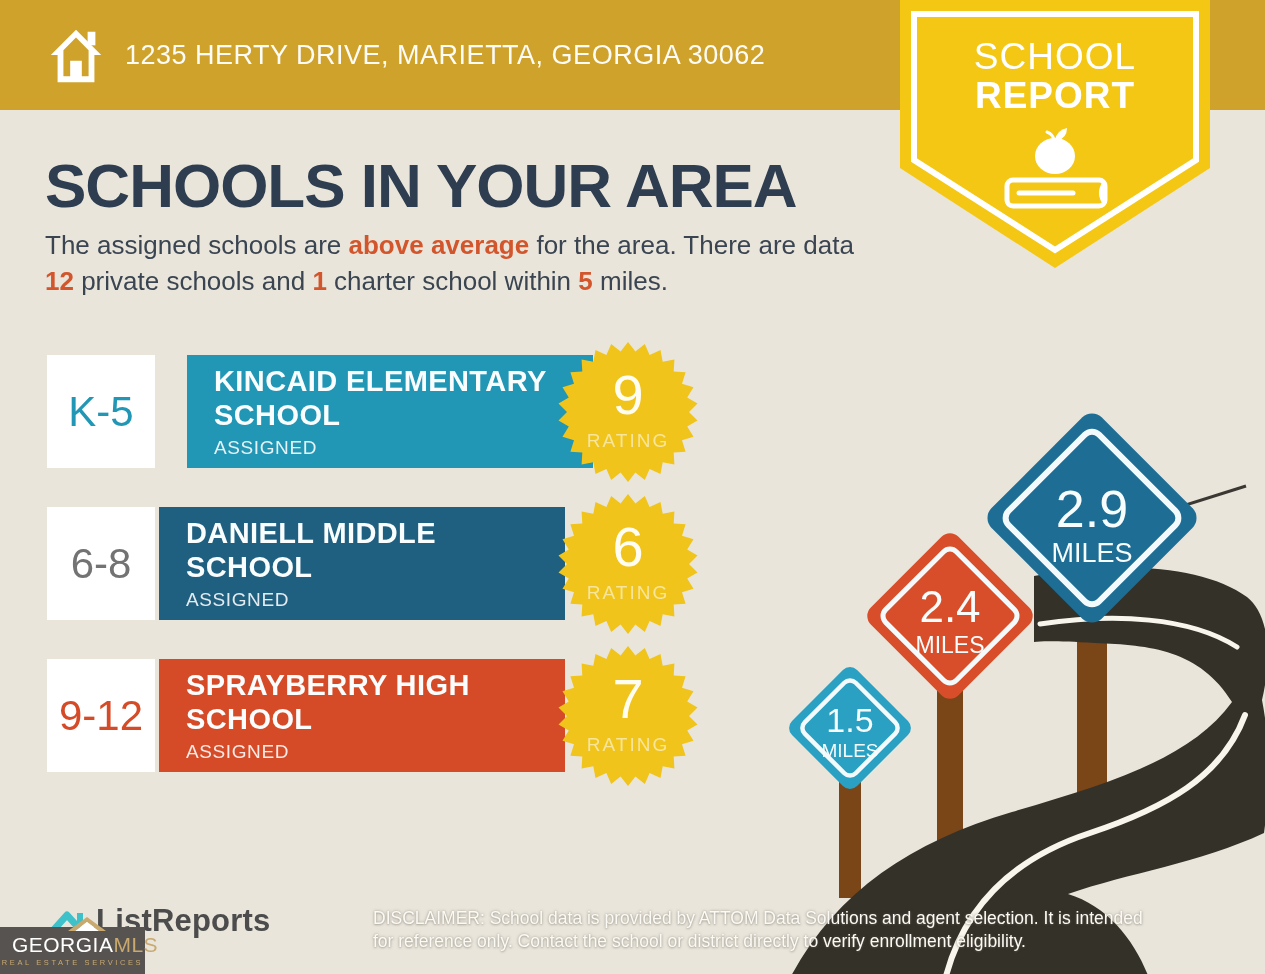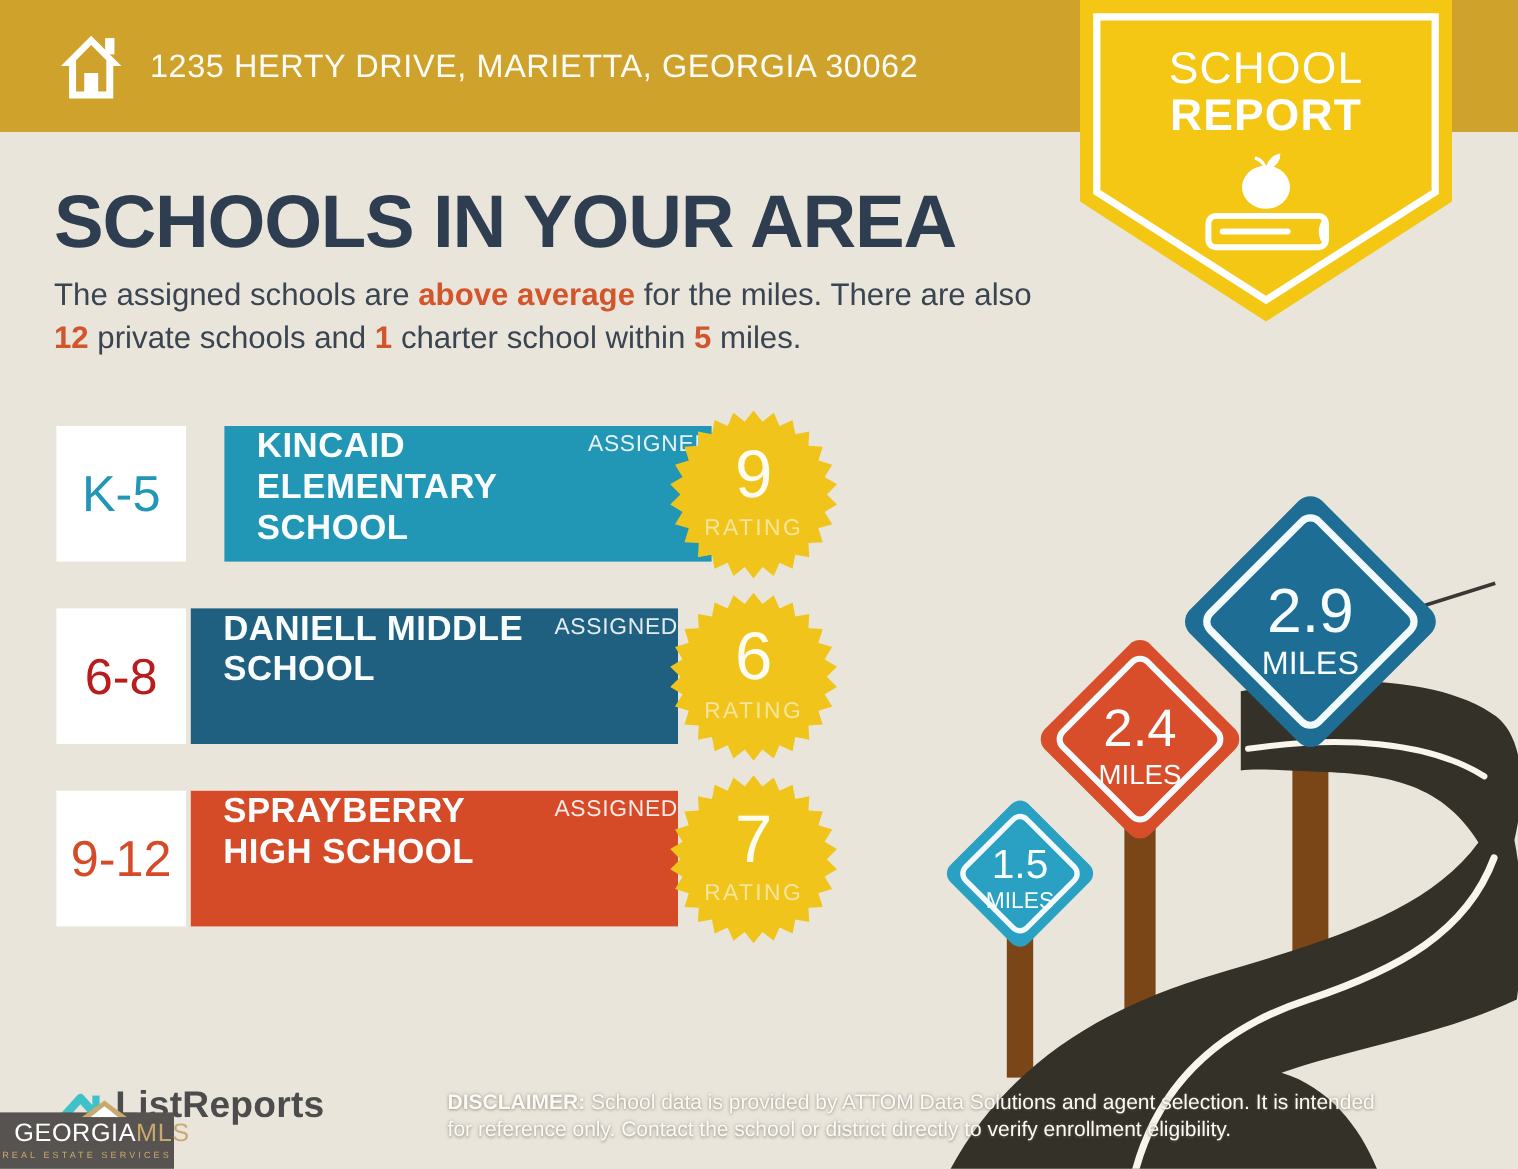--- a/index.html
+++ b/index.html
@@ -25,21 +25,21 @@
   .badge-icon{margin-top:6px;}
   
   .title{position:absolute;left:45px;top:150px;width:860px;font-size:62px;font-weight:700;letter-spacing:-1px;color:var(--title-navy,#2E3D4F);z-index:2;}
   .subtitle{position:absolute;left:45px;top:228px;width:840px;font-size:26px;line-height:1.38;color:var(--body-text,#3A4551);z-index:2;}
   .subtitle .em{font-weight:700;color:var(--accent-orange,#D2552B);}
   
   .card{position:absolute;left:47px;height:113px;display:flex;z-index:2;}
   .card-1{top:355px;gap:28px;} .card-2{top:507px;} .card-3{top:659px;}
   .grade-box{width:108px;background:#FFFFFF;display:flex;align-items:center;justify-content:center;
     font-size:42px;font-weight:400;flex:0 0 auto;margin-right:4px;}
-  .name-bar{width:406px;flex:0 0 auto;display:flex;justify-content:center;padding-left:27px;box-sizing:border-box;}
+  .name-bar{width:406px;flex:0 0 auto;display:flex;flex-direction:column;justify-content:center;padding-left:27px;box-sizing:border-box;}
   .school-name{max-width:345px;font-size:29px;font-weight:600;letter-spacing:.4px;line-height:1.18;color:#FAFDFD;}
   .school-status{margin-top:5px;font-size:19px;letter-spacing:.6px;color:rgba(255,255,255,.88);}
   
   .burst-wrap{position:absolute;width:140px;height:140px;left:558px;z-index:3;}
   .burst-1{top:342px;} .burst-2{top:494px;} .burst-3{top:646px;}
   .burst-wrap svg{position:absolute;left:0;top:0;}
   .burst-wrap polygon{fill:var(--burst-yellow,#F0C41B);}
   .burst-num{position:absolute;left:0;top:20px;width:140px;text-align:center;font-size:56px;font-weight:400;color:#FFFDF2;}
   .burst-label{position:absolute;left:0;top:88px;width:140px;text-align:center;font-size:19px;letter-spacing:2px;color:#F7E59B;}
   
@@ -54,21 +54,21 @@
   .lr-roof{width:44px;height:32px;margin-top:2px;}
   .lr-text{margin-left:7px;font-size:31px;font-weight:600;color:#4C4C4C;letter-spacing:.2px;}
   .mls-box{position:absolute;left:0;top:927px;width:145px;height:47px;background:var(--logo-box,#575350);z-index:6;
     display:flex;flex-direction:column;align-items:center;justify-content:center;}
   .mls-row{font-size:21px;font-weight:400;letter-spacing:.5px;line-height:1;padding-left:25px;}
   .mls-name{color:#FFFFFF;} .mls-suffix{color:var(--logo-tan,#C9A96E);}
   .mls-tagline{margin-top:3px;font-size:7.5px;letter-spacing:2.6px;color:var(--logo-tan,#C9A96E);}
   .mls-roof{position:absolute;left:66px;top:-12px;width:42px;height:16px;}
   .disclaimer{position:absolute;left:373px;top:907px;width:790px;font-size:17.5px;line-height:1.34;
     color:#FCFAF4;z-index:5;text-shadow:0 0 3px rgba(110,104,92,.55),0 1px 2px rgba(110,104,92,.35);}
-  .disclaimer .dl-label{font-weight:700;margin-top:36px;}
+  .disclaimer .dl-label{font-weight:400;margin-top:36px;}
 </style>
 </head>
 <body style="--header-gold: #CFA22B; --badge-yellow: #F3C713; --background: #E9E5DB; --title-navy: #2E3D4F; --body-text: #3A4551; --accent-orange: #D2552B; --burst-yellow: #F0C41B; --road-dark: #343129; --road-line: #F7F5EC; --post-brown: #7A4517; --logo-box: #575350; --logo-tan: #C9A96E; --logo-teal: #3EC1C9;">
 
 <div class="header-bar"></div>
 <div class="header-inner">
   <svg class="house-icon" viewBox="0 0 64 64">
     <path d="M32 6 L6 32 L13 32 L13 60 L51 60 L51 32 L58 32 Z M32 14 L45 27 L45 54 L38 54 L38 38 L26 38 L26 54 L19 54 L19 27 Z" fill="#FFFFFF"></path>
     <rect x="44" y="8" width="8" height="14" fill="#FFFFFF"></rect>
   </svg>
@@ -88,31 +88,31 @@
       <path d="M60 18 Q62 8 72 6 Q72 16 62 19 Z" fill="#FFFFFF"></path>
       <path d="M60 20 Q58 12 52 10" stroke="#FFFFFF" stroke-width="3" fill="none" stroke-linecap="round"></path>
       <rect x="12" y="58" width="98" height="26" rx="6" fill="none" stroke="#FFFFFF" stroke-width="5"></rect>
       <path d="M24 71 L78 71" stroke="#FFFFFF" stroke-width="5" stroke-linecap="round"></path>
       <path d="M110 60 Q102 71 110 82" stroke="#FFFFFF" stroke-width="4" fill="none"></path>
     </svg>
   </div>
 </div>
 
 <div class="title">SCHOOLS IN YOUR AREA</div>
-<div class="subtitle" id="subtitle"><span>The assigned schools are </span><span class="em">above average</span><span> for the miles. There are also </span><span class="em">12</span><span> private schools and </span><span class="em">1</span><span> charter school within </span><span class="em">5</span><span> miles.</span></div>
+<div class="subtitle" id="subtitle"><span>The assigned schools are </span><span class="em">above average</span><span> for the area. There are data </span><span class="em">12</span><span> private schools and </span><span class="em">1</span><span> charter school within </span><span class="em">5</span><span> miles.</span></div>
 
 <div class="card card-1">
   <div class="grade-box" style="color: rgb(33, 150, 181);">K-5</div>
   <div class="name-bar" style="background-color: rgb(33, 150, 181);">
     <div class="school-name">KINCAID ELEMENTARY SCHOOL</div>
     <div class="school-status">ASSIGNED</div>
   </div>
 </div>
 <div class="card card-2">
-  <div class="grade-box" style="color: #b91c1c;">6-8</div>
+  <div class="grade-box" style="color: #737373;">6-8</div>
   <div class="name-bar" style="background-color: rgb(31, 95, 128);">
     <div class="school-name">DANIELL MIDDLE SCHOOL</div>
     <div class="school-status">ASSIGNED</div>
   </div>
 </div>
 <div class="card card-3">
   <div class="grade-box" style="color: rgb(213, 75, 40);">9-12</div>
   <div class="name-bar" style="background-color: rgb(213, 75, 40);">
     <div class="school-name">SPRAYBERRY HIGH SCHOOL</div>
     <div class="school-status">ASSIGNED</div>

